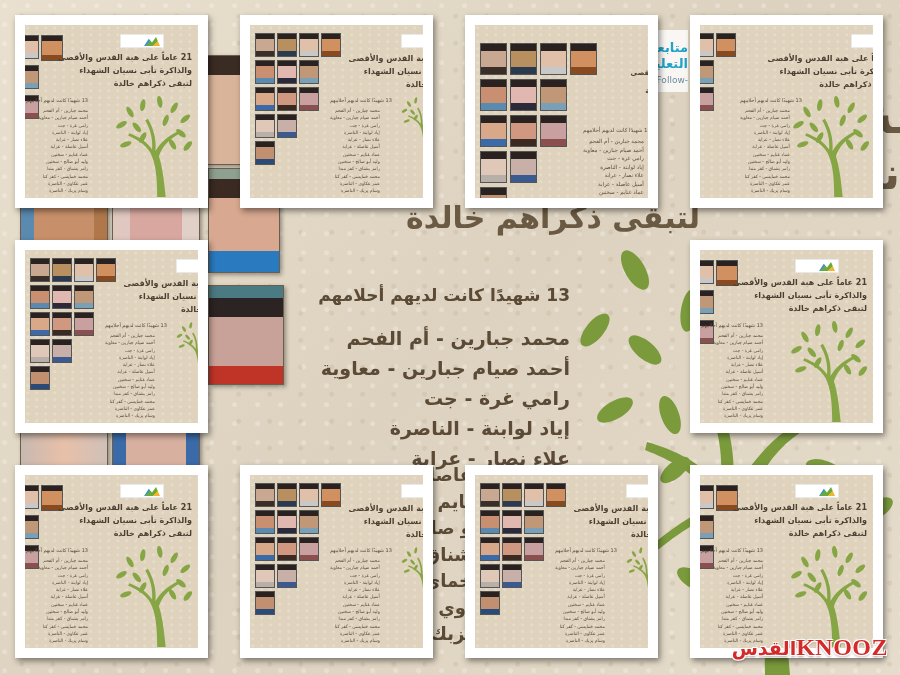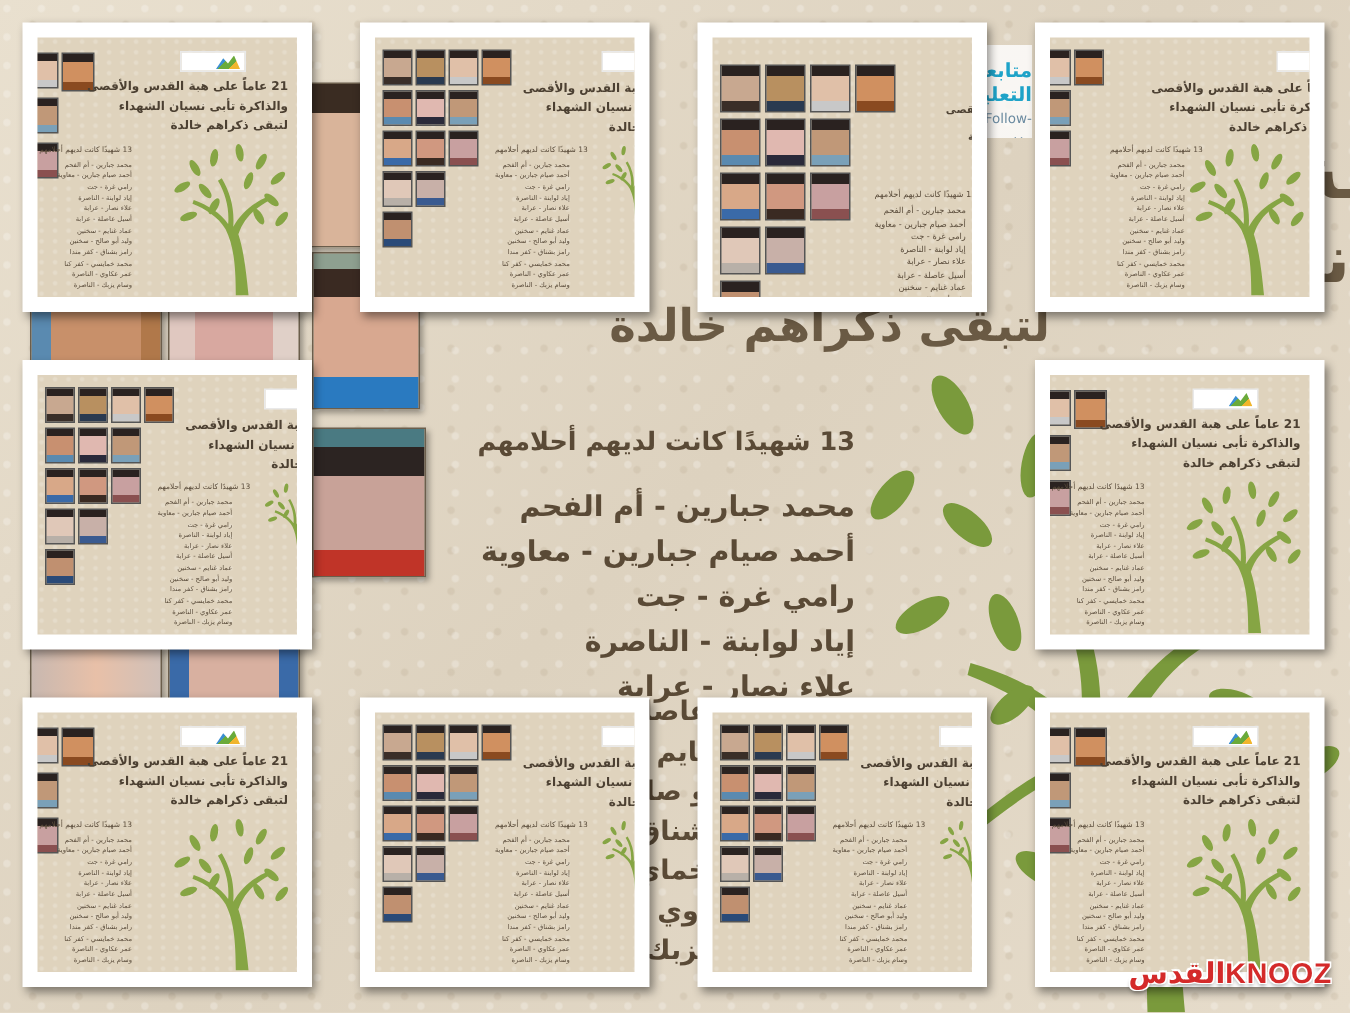--- a/index.html
+++ b/index.html
@@ -81,21 +81,21 @@
   .mini-photo {
     position: absolute; width: 20px; height: 24px; border: 1px solid #555;
   }
 
   
   .watermark {
     position: absolute; right: 12px; bottom: 14px; display: flex; align-items: baseline;
     font-weight: bold; color: #d42a2a;
     text-shadow: 1px 1px 0 #fff, -1px -1px 0 #fff, 1px -1px 0 #fff, -1px 1px 0 #fff, 0 2px 3px rgba(0,0,0,0.4);
   }
-  .wm-latin { font-family: Liberation Sans, sans-serif; font-size: 19px; letter-spacing: 0.5px; }
+  .wm-latin { font-family: Liberation Serif, serif; font-size: 24px; letter-spacing: 0.5px; }
   .wm-arabic { font-family: "DejaVu Sans", sans-serif; font-size: 19px; direction: rtl; }
 </style>
 </head>
 <body>
 
 <div class="bg-poster">
 
   <svg class="bg-tree" viewBox="0 0 330 465">
     <g fill="#7a9a3c">
       <path d="M190 465 C 190 380, 170 330, 140 290 C 120 262, 95 250, 70 240 L 72 232 C 100 240, 125 252, 145 275 C 150 240, 140 200, 120 170 L 128 165 C 150 195, 162 235, 158 280 C 180 250, 200 220, 240 205 L 243 213 C 205 230, 185 260, 170 300 C 195 330, 210 390, 215 465 Z"></path>

